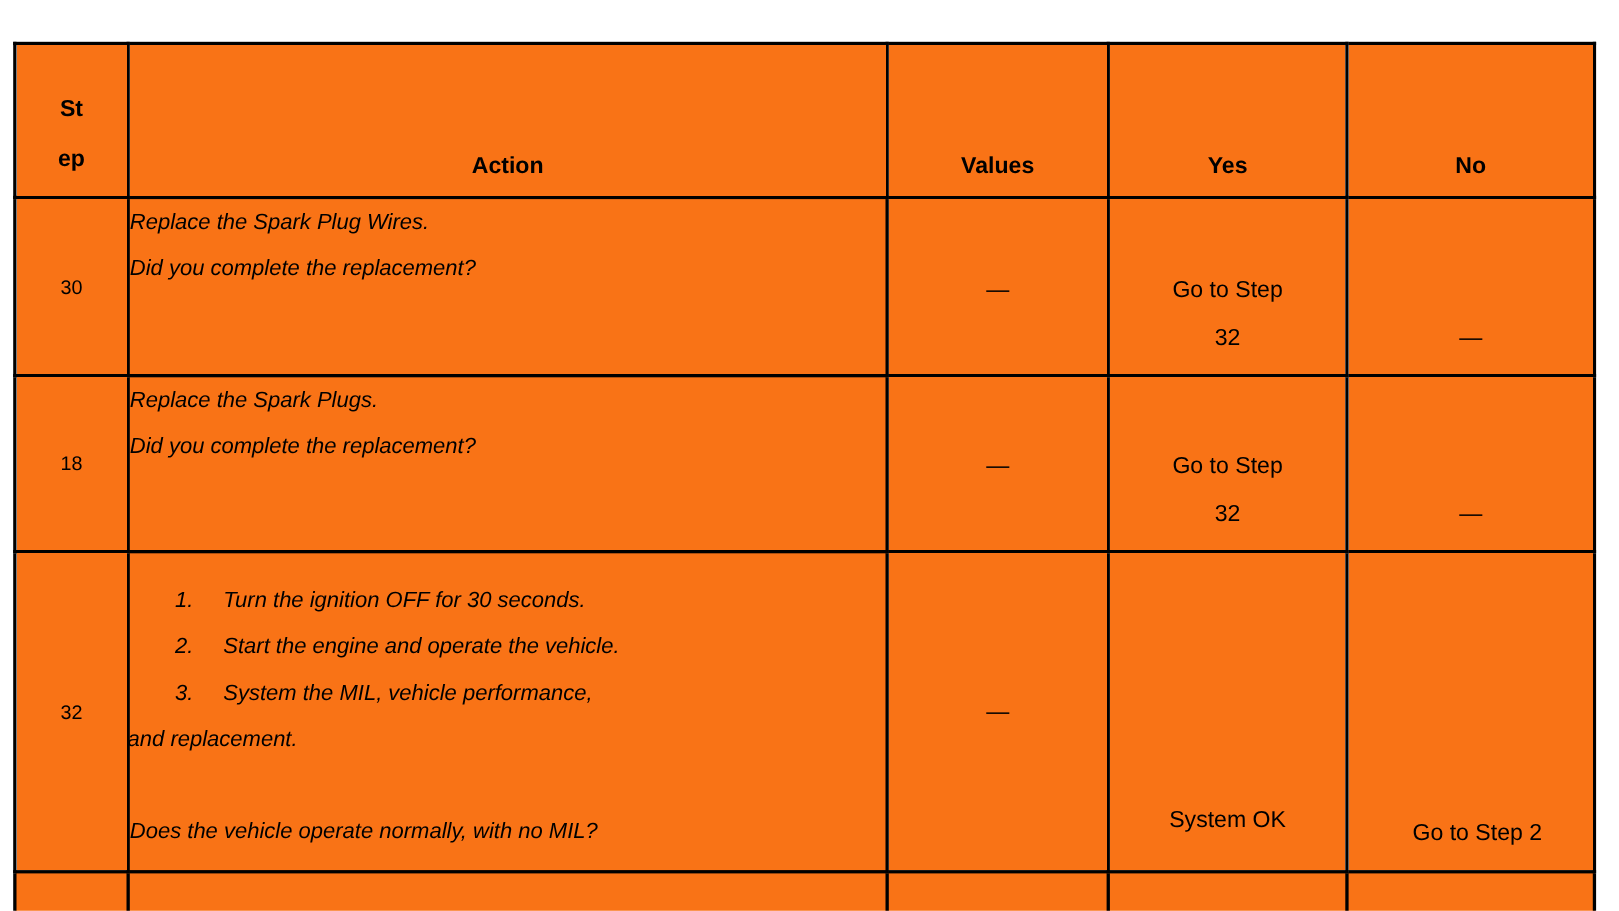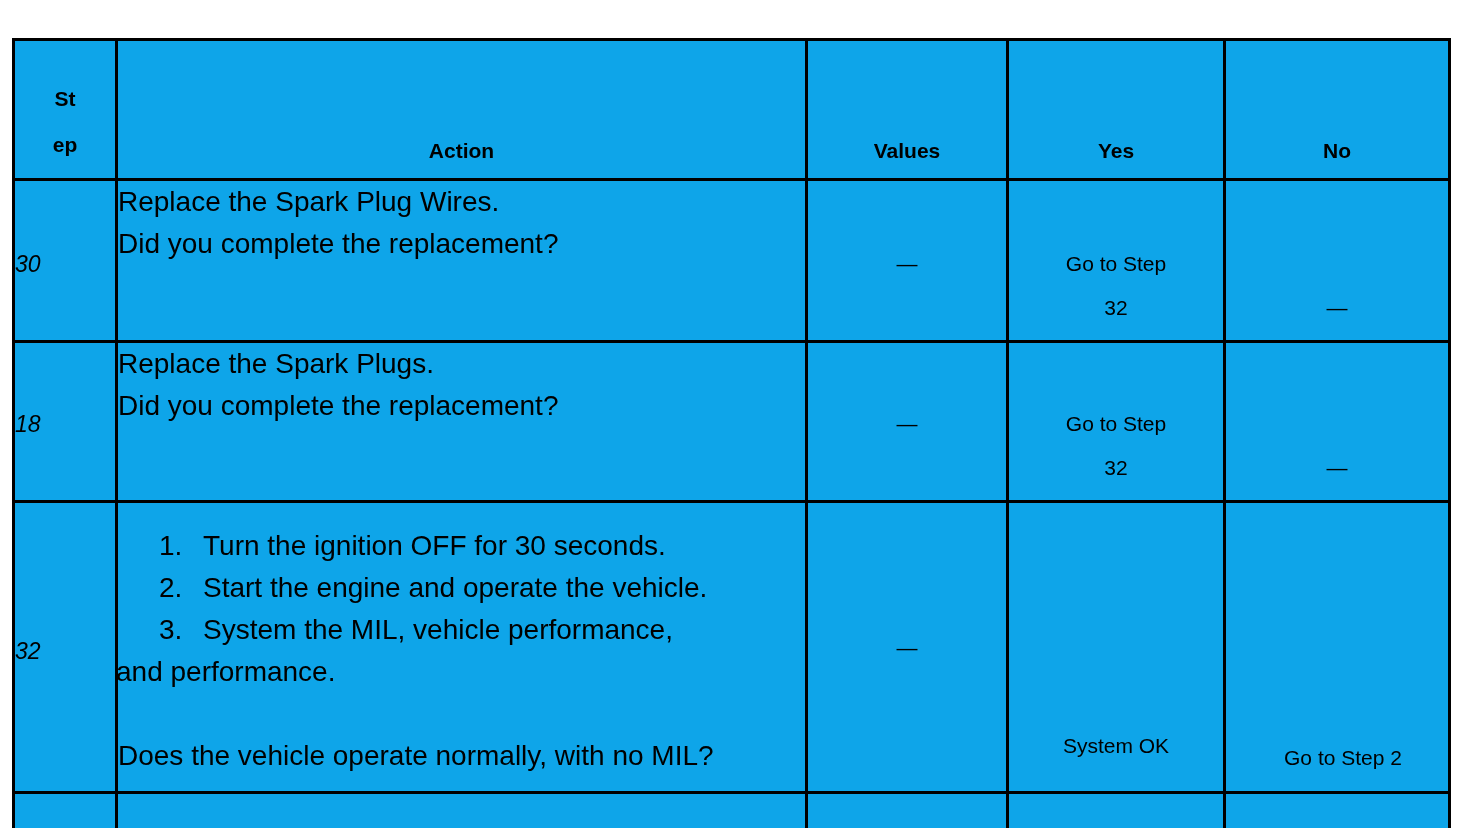--- a/index.html
+++ b/index.html
@@ -22,21 +22,21 @@
     top: 38px;
     width: 1436px;
     border-collapse: collapse;
     table-layout: fixed;
   }
 
   #doc-table td {
     border: 3px solid #000000;
     padding: 0;
     vertical-align: top;
-    background: #0ea5e9;
+    background: #f97316;
   }
 
   
   col.c-step   { width: 103px; }
   col.c-action { width: 690px; }
   col.c-values { width: 201px; }
   col.c-yes    { width: 217px; }
   col.c-no     { width: 225px; }
 
   
@@ -56,34 +56,34 @@
   }
   .hdr-label.stacked {
     bottom: 10px;
     line-height: 46px;
   }
   .hdr-label.stacked .ln { display: block; }
 
   
   .step-cell {
     position: relative;
-    text-align: left;
-    font-size: 23px;
-    font-style: italic;
+    text-align: center;
+    font-size: 18px;
   }
   .step-num {
     position: absolute;
     left: 0;
     right: 0;
   }
 
   .action-cell {
     padding: 18px 0 0 21px;
-    font-size: 28px;
+    font-size: 20px;
     line-height: 42px;
+    font-style: italic;
   }
   .action-line { display: block; white-space: pre; }
 
   .num-list { display: block; }
   .num-item {
     display: block;
     white-space: pre;
     padding-left: 41px;
   }
   .num-item .marker {
@@ -203,21 +203,21 @@
   <tr>
     <td class="step-cell" style="height:288px;">
       <div class="step-num" style="top:135px;">32</div>
     </td>
     <td class="action-cell" style="padding-top:22px;">
       <span class="num-list">
         <span class="num-item"><span class="marker">1.</span><span>Turn the ignition OFF for 30 seconds.</span></span>
         <span class="num-item"><span class="marker">2.</span><span>Start the engine and operate the vehicle.</span></span>
         <span class="num-item"><span class="marker">3.</span><span>System the MIL, vehicle performance,</span></span>
       </span>
-      <span class="cont-line">and performance.</span>
+      <span class="cont-line">and replacement.</span>
       <span class="gap-line"></span>
       <span class="q-line">Does the vehicle operate normally, with no MIL?</span>
     </td>
     <td class="val-cell">
       <div class="float-text" style="top:130px;">—</div>
     </td>
     <td class="yes-cell">
       <div class="float-text" style="top:228px;">System OK</div>
     </td>
     <td class="no-cell">

